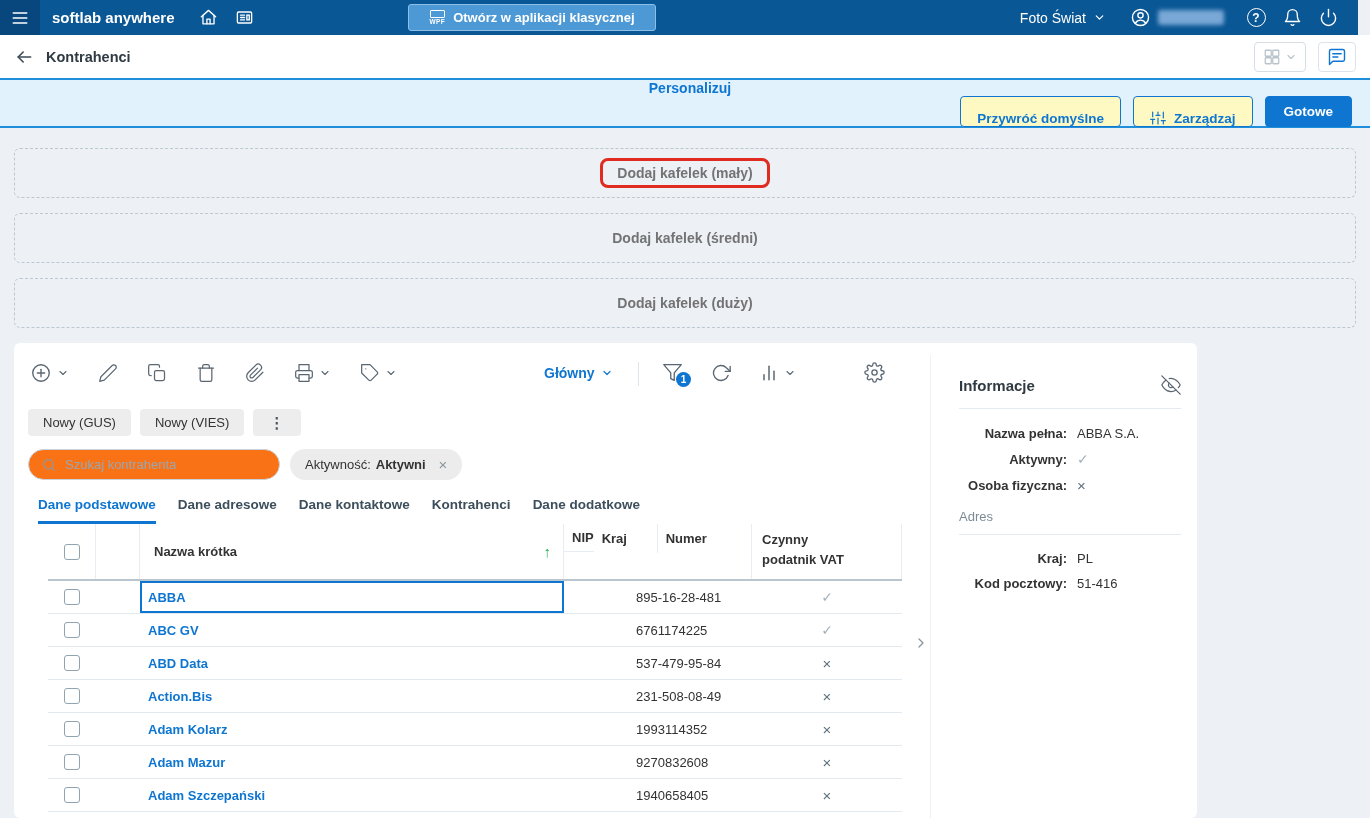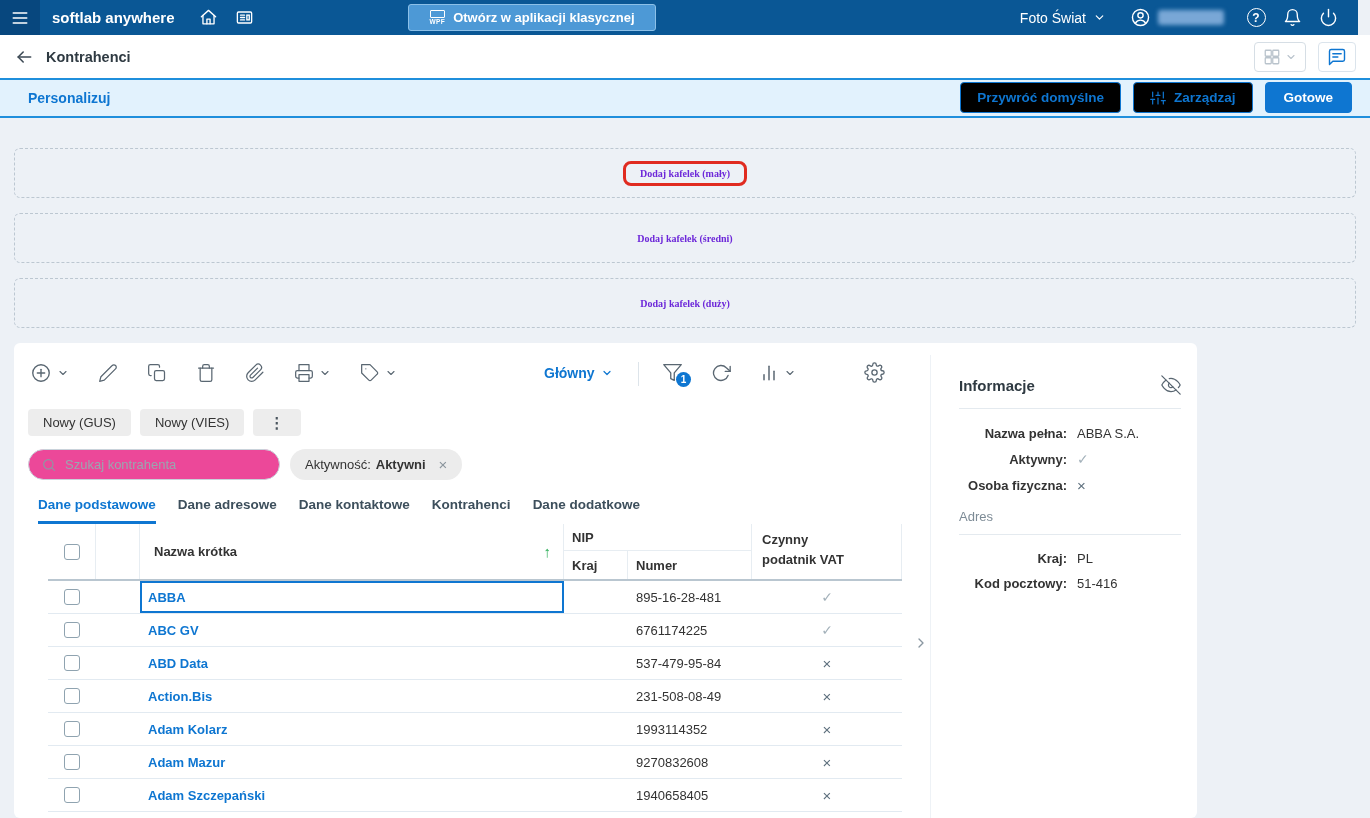--- a/index.html
+++ b/index.html
@@ -24,30 +24,30 @@
   
   .pagehead { position:absolute; top:35px; left:0; right:0; height:43px; background:#fff; display:flex; align-items:center; padding:16px 14px; z-index:4; }
   .back { color:#3d4a55; margin-right:12px; cursor:pointer; display:flex; align-items:center; }
   .page-title { font-size:14.5px; font-weight:bold; color:#2f3a42; }
   .ph-right { margin-left:auto; display:flex; gap:12px; align-items:center; }
   .ph-btn { height:30px; border:1px solid #d6dee5; border-radius:4px; background:#fff; display:flex; align-items:center; justify-content:center; padding:0 8px; gap:4px; cursor:pointer; }
   .ph-btn.dim { color:#b9c3cc; }
   .ph-btn.chat { color:#0e76d1; border-color:#dbe4ec; }
 
   
-  .pbar { position:absolute; top:78px; left:0; right:0; height:40px; background:#e2f2fd; border-top:2px solid #1f8fdc; border-bottom:2px solid #1f8fdc; display:flex; align-items:center; padding:0 18px 1px 28px; z-index:3; }
+  .pbar { position:absolute; top:78px; left:0; right:0; height:50px; background:#e2f2fd; border-top:2px solid #1f8fdc; border-bottom:2px solid #1f8fdc; display:flex; align-items:center; padding:0 18px 1px 28px; z-index:3;flex-direction:column; }
   .pbar-title { color:#0e76d1; font-weight:bold; font-size:14px; }
   .pbar-right { margin-left:auto; display:flex; gap:12px; align-items:center; }
-  .btn-outline { height:31px; background:#000000; border:1px solid #0e76d1; color:#0e76d1; border-radius:4px; font-weight:bold; font-size:13.5px; padding:0 16px; display:flex; align-items:center; gap:8px; cursor:pointer; font-family:inherit; }
+  .btn-outline { height:31px; background:#fef9c3; border:1px solid #0e76d1; color:#0e76d1; border-radius:4px; font-weight:bold; font-size:13.5px; padding:0 16px; display:flex; align-items:flex-end; gap:8px; cursor:pointer; font-family:inherit; }
   .btn-solid { height:31px; background:#0e76d1; border:1px solid #0e76d1; color:#fff; border-radius:4px; font-weight:bold; font-size:13.5px; padding:0 18px; cursor:pointer; font-family:inherit; }
 
   
   .main { position:absolute; top:128px; left:0; right:0; bottom:0; padding:20px 14px 0; }
   .tile { height:50px; border:1px dashed #bcc7d1; border-radius:6px; display:flex; align-items:center; justify-content:center; margin-bottom:15px; cursor:pointer; }
-  .tile-label { color:#6d28d9; font-size:10px; font-weight:bold; white-space:nowrap;font-family:Liberation Serif, serif; }
+  .tile-label { color:#737373; font-size:14px; font-weight:bold; white-space:nowrap; }
   .annotated { border:3px solid #e02b20; border-radius:8px; padding:4px 14px; display:inline-flex; align-items:center; }
 
   .content-row { display:flex; gap:31px; height:475px; }
   .card { width:1183px; background:#fff; border-radius:6px; position:relative; height:475px; overflow:hidden; }
   .side-tile { width:131px; border:1px dashed #bcc7d1; border-radius:6px; position:relative; cursor:pointer; height:467px; }
   .side-tile .tile-label { position:absolute; left:0; right:0; top:312px; text-align:center; }
 
   
   .toolbar { position:relative; height:40px; margin-top:15px; color:#5a6772; }
   .tg1 { position:absolute; left:16px; top:4px; display:flex; align-items:center; gap:29px; }
@@ -57,40 +57,40 @@
   .tg3 { position:absolute; left:648px; top:4px; display:flex; align-items:center; gap:28px; }
   .tg4 { position:absolute; left:850px; top:4px; }
   .funnel-wrap { position:relative; }
   .badge { position:absolute; right:-8px; bottom:-4px; width:15px; height:15px; border-radius:50%; background:#0e76d1; color:#fff; font-size:10px; font-weight:bold; display:flex; align-items:center; justify-content:center; }
 
   .btnrow { display:flex; gap:9px; margin:11px 0 0 14px; }
   .gbtn { height:27px; background:#ededed; border:none; border-radius:4px; padding:0 15px; font-size:13px; color:#333; cursor:pointer; font-family:inherit; }
   .dots-btn { width:48px; display:flex; align-items:center; justify-content:center; font-size:15px; font-weight:bold; color:#4a555e; letter-spacing:1px; padding:0; }
 
   .searchrow { display:flex; gap:10px; margin:13px 0 0 14px; align-items:center; }
-  .search { width:252px; height:31px; border:1px solid #c9d2da; border-radius:16px; display:flex; align-items:center; padding:0 12px; gap:8px; background:#ec4899; color:#8c99a4; }
+  .search { width:252px; height:31px; border:1px solid #c9d2da; border-radius:16px; display:flex; align-items:center; padding:0 12px; gap:8px; background:#f97316; color:#8c99a4; }
   .search input { border:none; outline:none; flex:1; font-size:13px; font-family:inherit; color:#333; background:transparent; }
   .search input::placeholder { color:#9aa6b0; }
   .chip { height:31px; background:#ececec; border-radius:16px; display:flex; align-items:center; padding:0 15px; gap:5px; font-size:13px; color:#333; }
   .chip .bold { font-weight:bold; }
   .chip .x { color:#8a949c; margin-left:8px; cursor:pointer; font-size:15px; line-height:1; }
 
   
   .tabs { display:flex; gap:22px; margin:17px 0 0 24px; }
   .tab { padding:0 0 9px; font-size:13.5px; font-weight:bold; color:#3d4f5c; cursor:pointer; border-bottom:3px solid transparent; }
   .tab.active { color:#0e76d1; border-bottom-color:#0e76d1; }
 
   
   .tbl { margin:0 0 0 34px; width:854px; font-size:13px; }
   .thead { display:flex; border-bottom:2px solid #b9c6d0; height:57px; }
   .th-check { width:48px; display:flex; align-items:center; justify-content:center; border-right:1px solid #e7edf2; }
   .th-spacer { width:44px; border-right:1px solid #e7edf2; }
   .th-name { width:424px; display:flex; align-items:center; padding-left:14px; font-weight:bold; position:relative; border-right:1px solid #e7edf2; }
   .sort { color:#2faf5a; position:absolute; right:12px; font-size:15px; font-weight:bold; }
-  .th-nip { width:188px; display:flex; flex-direction:column; border-right:1px solid #e7edf2; }
+  .th-nip { width:188px; display:flex; flex-direction:row; border-right:1px solid #e7edf2; }
   .th-nip-top { height:28px; display:flex; align-items:center; padding-left:8px; font-weight:bold; border-bottom:1px solid #e7edf2; }
   .th-nip-sub { display:flex; height:29px; }
   .th-kraj { width:64px; display:flex; align-items:center; padding-left:8px; font-weight:bold; border-right:1px solid #e7edf2; }
   .th-numer { flex:1; display:flex; align-items:center; padding-left:8px; font-weight:bold; }
   .th-vat { width:150px; padding:6px 0 0 10px; font-weight:bold; line-height:1.55; border-right:1px solid #e7edf2; }
 
   .trow { display:flex; height:33px; align-items:stretch; border-bottom:1px solid #e2eaf1; }
   .td-check { width:48px; display:flex; align-items:center; justify-content:center; }
   .td-spacer { width:44px; }
   .td-name { width:424px; padding-left:8px; color:#0e76d1; font-weight:bold; display:flex; align-items:center; cursor:pointer; }

